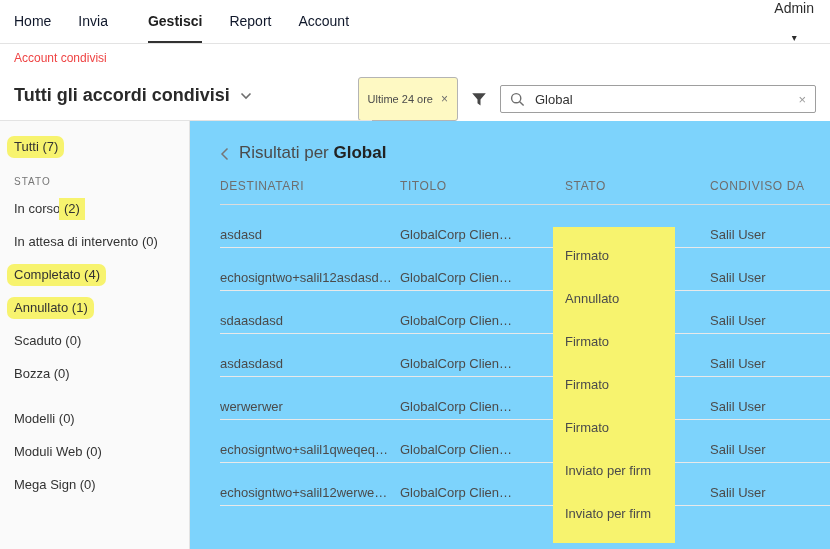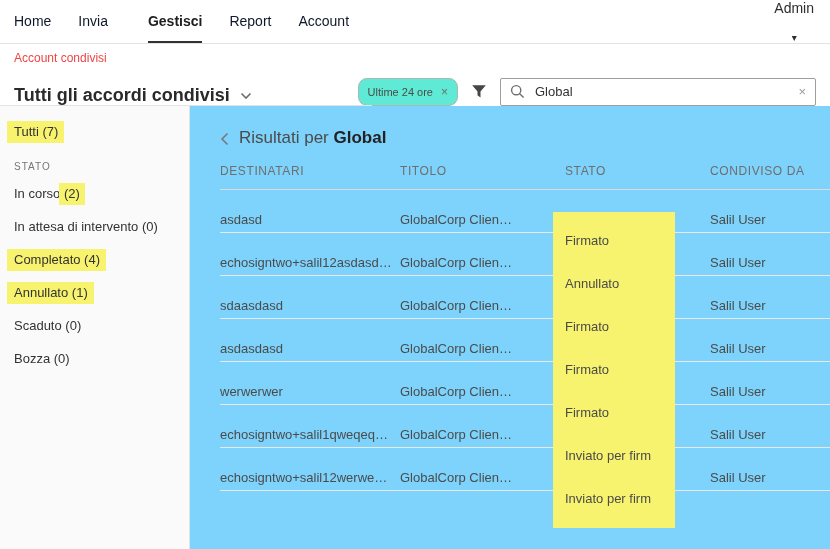--- a/index.html
+++ b/index.html
@@ -20,34 +20,34 @@
   .admin { margin-left: auto; display: flex; align-items: center; gap: 16px; font-size: 14px; color: #2c2c2c; cursor: pointer; flex-direction: column; }
   .admin-caret { font-size: 10px; color: #2c2c2c; }
 
   
   .subheader { flex: 0 0 58px; display: flex; justify-content: space-between; padding: 7px 14px 0 14px; position: relative; background:#fff; }
   .subheader .rule { position: absolute; left: 0; bottom: 0; width: 372px; height: 1px; background: #e3e3e3; }
   .eyebrow { font-size: 12px; color: #ef4444; margin-bottom: 20px; }
   .title-row { display: flex; align-items: center; gap: 10px; cursor: pointer; }
   .page-title { font-size: 18px; font-weight: 700; color: #2a2a2a; }
   .header-right { display: flex; align-items: center; gap: 13px; padding-top: 26px; }
-  .chip { display: flex; align-items: center; gap: 8px; border: 1px solid #b4b4b4; border-radius: 9px; padding: 7px 9px; font-size: 11px; color: #4b4b4b; background: #5eead4; cursor: pointer; white-space: nowrap; }
+  .chip { display: flex; align-items: center; gap: 8px; border: 1px solid #b4b4b4; border-radius: 3px; padding: 15px 9px; font-size: 11px; color: #4b4b4b; background: #fef9c3; cursor: pointer; white-space: nowrap; }
   .chip-x { color: #6e6e6e; font-size: 12px; line-height: 1; }
   .funnel-btn { display: flex; align-items: center; cursor: pointer; }
   .searchbox { display: flex; align-items: center; width: 316px; height: 28px; border: 1px solid #9e9e9e; border-radius: 2px; padding: 0 9px; background: #fff; }
   .search-input { border: none; outline: none; flex: 1; font-size: 13px; color: #323232; font-family: inherit; margin-left: 8px; background: transparent; }
   .search-x { color: #9b9b9b; font-size: 13px; cursor: pointer; line-height: 1; }
 
   
   .bodywrap { flex: 1; display: flex; min-height: 0; }
   .sidebar { flex: 0 0 190px; width: 190px; background: #fafafa; border-right: 1px solid #e3e3e3; padding-top: 9px; }
   .side-heading { font-size: 10px; letter-spacing: 1px; color: #767676; padding: 13px 14px 5px; }
   .side-item { font-size: 13px; line-height: 15px; color: #323232; padding: 9px 14px; cursor: pointer; white-space: nowrap; }
   .side-group.gap { margin-top: 12px; }
-  .side-inner { display: inline; }
+  .side-inner { display: inline; border-radius: 7px; }
   .hl-full .side-inner { background: var(--hl); padding: 3px 6px 4px 7px; margin: -3px -6px -4px -7px; }
   .hl-count .side-count { background: var(--hl); padding: 3px 5px 4px 5px; margin: -3px -5px -4px -5px; }
 
   .main { flex: 1; min-width: 0; display: flex; flex-direction: column; background: #7dd3fc; }
   .results-title { display: flex; align-items: center; gap: 10px; margin: 22px 0 0 30px; font-size: 17px; color: #4b4b4b; }
   .back { display: flex; align-items: center; cursor: pointer; padding-top: 2px; }
   .results-term { font-weight: 700; color: #222; }
 
   .table { margin-left: 30px; margin-top: 4px; }
   .thead, .row { display: grid; grid-template-columns: 180px 165px 145px 1fr; }
@@ -119,20 +119,25 @@
           </div>
           <div class="side-group">
             <div class="side-heading">STATO</div>
             <div class="side-item hl-count"><span class="side-inner"><span class="side-label">In corso</span> <span class="side-count">(2)</span></span></div>
             <div class="side-item hl-none"><span class="side-inner"><span class="side-label">In attesa di intervento</span> <span class="side-count">(0)</span></span></div>
             <div class="side-item hl-full"><span class="side-inner"><span class="side-label">Completato</span> <span class="side-count">(4)</span></span></div>
             <div class="side-item hl-full"><span class="side-inner"><span class="side-label">Annullato</span> <span class="side-count">(1)</span></span></div>
             <div class="side-item hl-none"><span class="side-inner"><span class="side-label">Scaduto</span> <span class="side-count">(0)</span></span></div>
             <div class="side-item hl-none"><span class="side-inner"><span class="side-label">Bozza</span> <span class="side-count">(0)</span></span></div>
           </div>
+          <div class="side-group gap">
+            <div class="side-item hl-none"><span class="side-inner"><span class="side-label">Modelli</span> <span class="side-count">(0)</span></span></div>
+            <div class="side-item hl-none"><span class="side-inner"><span class="side-label">Moduli Web</span> <span class="side-count">(0)</span></span></div>
+            <div class="side-item hl-none"><span class="side-inner"><span class="side-label">Mega Sign</span> <span class="side-count">(0)</span></span></div>
+          </div>
         </div>
     </aside>
 
     <main class="main">
       <div class="results-title">
         <span class="back">
           <svg width="9" height="14" viewBox="0 0 9 14">
               <path d="M7.5 1.5L2 7l5.5 5.5" fill="none" stroke="#767676" stroke-width="1.5"></path>
             </svg>
         </span>

